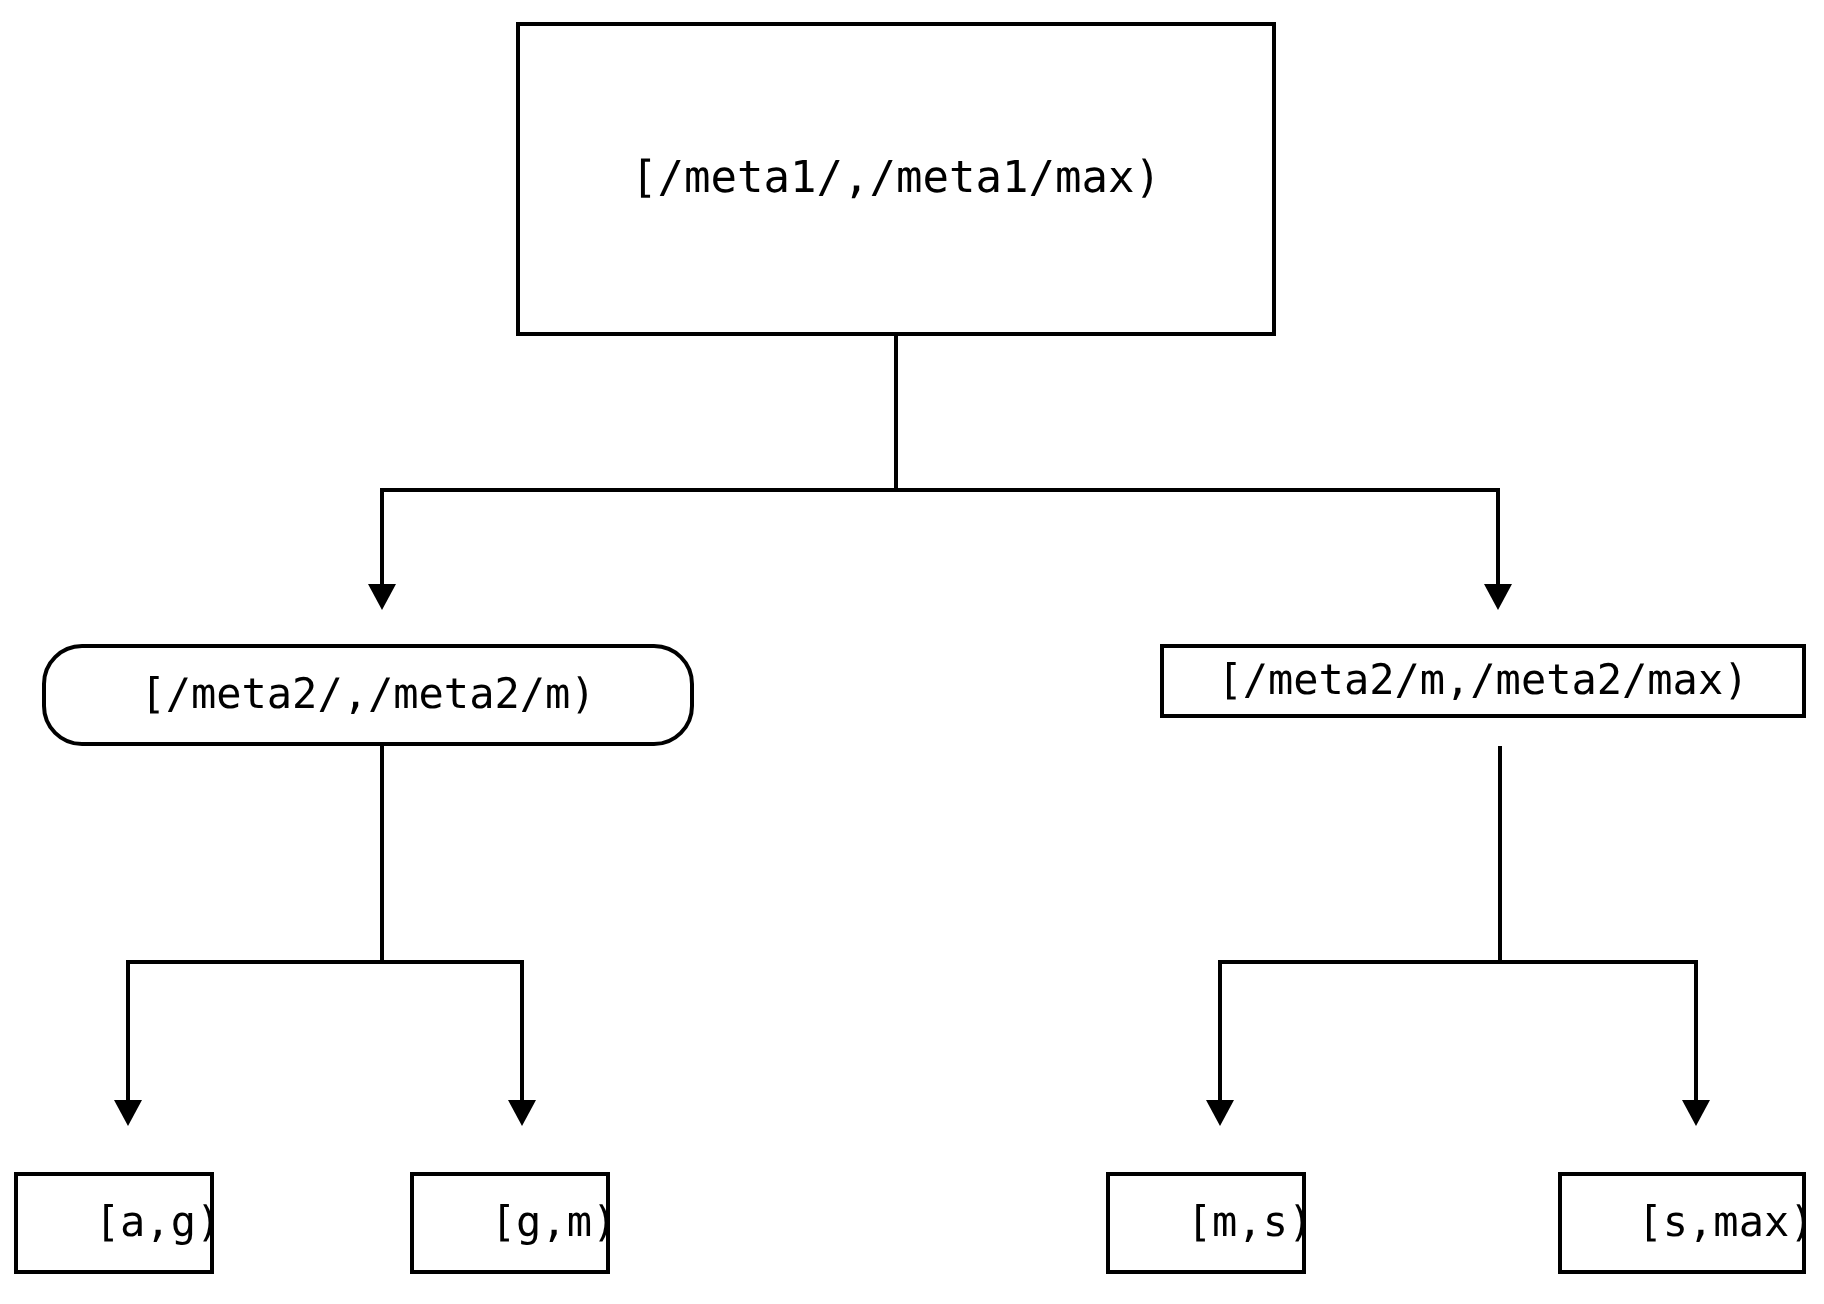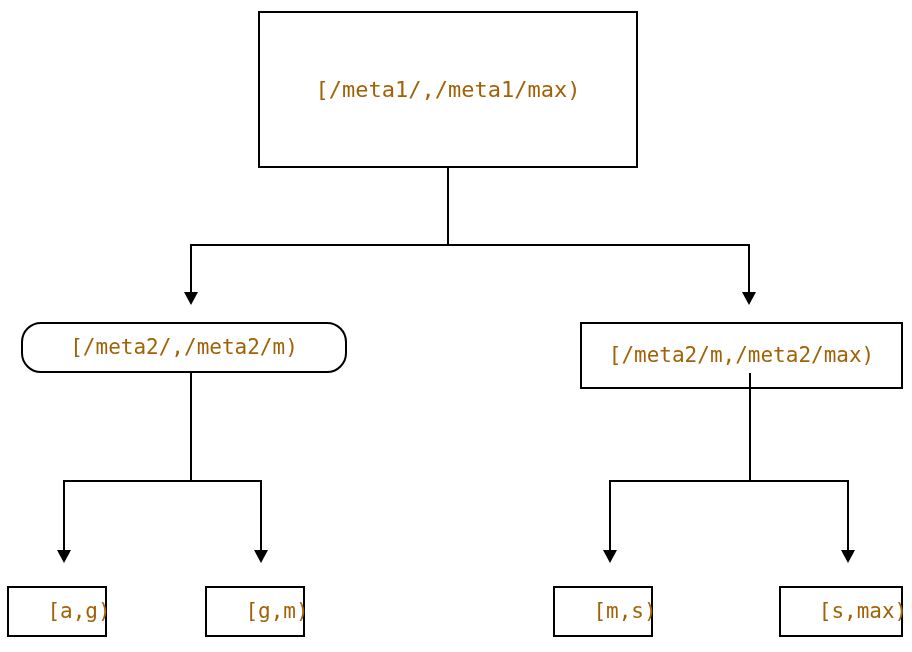--- a/index.html
+++ b/index.html
@@ -16,21 +16,21 @@
     font-family: "DejaVu Sans Mono", "Liberation Mono", monospace;
   }
   .node {
     position: absolute;
     box-sizing: border-box;
     border: 2px solid #000000;
     background: #ffffff;
     display: flex;
     align-items: center;
     justify-content: center;
-    color: #a16207;
+    color: #000000;
     letter-spacing: 0px;
     white-space: nowrap;
   }
   .node-label {
     display: block;
     line-height: 1;
   }
   .node-root {
     font-size: 22px;
   }
@@ -73,21 +73,21 @@
   <div class="edge-h" style="left:190px; top:244px; width:560px;"></div>
   <div class="edge-v" style="left:190px; top:244px; height:50px;"></div>
   <div class="arrow-head" style="left:184px; top:292px;"></div>
   <div class="edge-v" style="left:748px; top:244px; height:50px;"></div>
   <div class="arrow-head" style="left:742px; top:292px;"></div>
 
   <div class="node node-mid" style="left:21px; top:322px; width:326px; height:51px;border-radius:20px;">
     <span class="node-label">[/meta2/,/meta2/m)</span>
   </div>
 
-  <div class="node node-mid" style="left:580px; top:322px; width:323px; height:67px;">
+  <div class="node node-mid" style="left:580px; top:322px; width:323px; height:37px;">
     <span class="node-label">[/meta2/m,/meta2/max)</span>
   </div>
 
   <div class="edge-v" style="left:190px; top:373px; height:109px;"></div>
   <div class="edge-h" style="left:63px; top:480px; width:199px;"></div>
   <div class="edge-v" style="left:63px; top:480px; height:72px;"></div>
   <div class="arrow-head" style="left:57px; top:550px;"></div>
   <div class="edge-v" style="left:260px; top:480px; height:72px;"></div>
   <div class="arrow-head" style="left:254px; top:550px;"></div>
 

